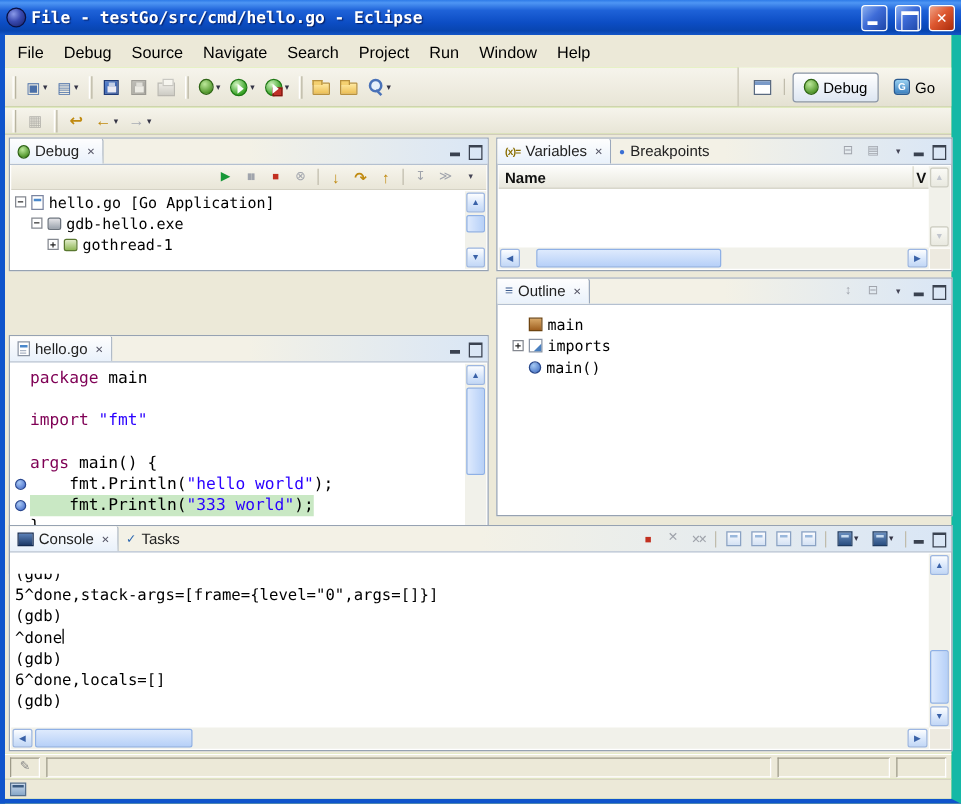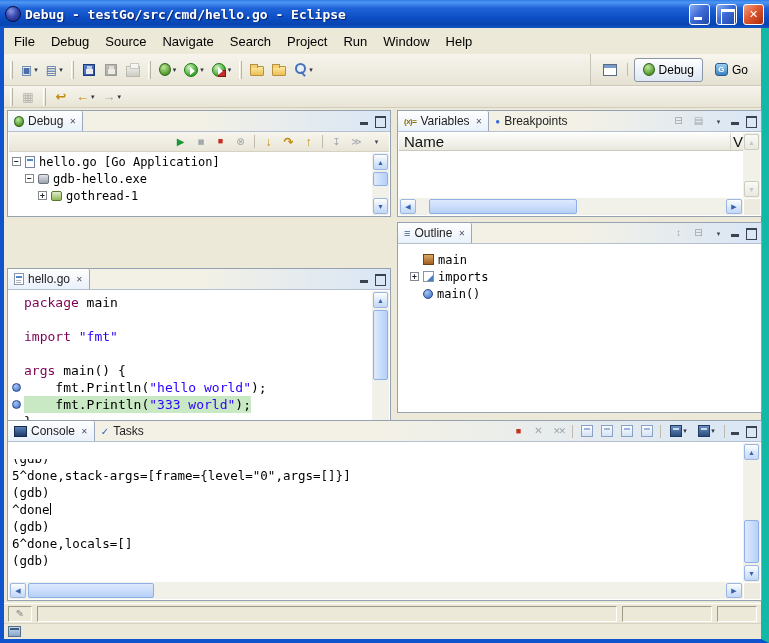--- a/index.html
+++ b/index.html
@@ -114,21 +114,21 @@
 .line-text{font:13px/17px "DejaVu Sans Mono","Liberation Mono",monospace;white-space:pre;}
 .line-text.hl{background:#C9E8C4;}
 .seg-kw{color:#7F0055;font-weight:normal;}
 .seg-str{color:#2A00FF;}
 .seg-pl{color:#000;}
 .gofile{width:10px;height:12px;background:#fff;border:1px solid #8A94A4;position:relative;flex:none;}
 .gofile::before{content:"";position: absolute;top:2px;left:1px;right:1px;height:2px;background:#4A88CC;}
 .gofile::after{content:"";position:absolute;top:6px;left:1px;right:2px;height:1px;background:#AAB4C4;box-shadow:0 2px 0 #AAB4C4;}
 .conic{width:13px;height:11px;background:linear-gradient(180deg,#5A80B8,#1E3A68);border:1px solid #142A50;flex:none;}
 
-.varheader{position:absolute;display:flex;background:linear-gradient(180deg,#FDFDFB,#E9E8DE);border-bottom:1px solid #CCCABB;font-size:15px;color:#111;}
+.varheader{position:absolute;display:flex;background:linear-gradient(180deg,#FDFDFB,#E9E8DE);border-bottom:1px solid #CCCABB;font-size:12px;color:#111;font-weight:bold;}
 .hcell{display:flex;align-items:center;padding:0 5px;border-right:1px solid #D8D6C8;overflow:hidden;white-space:nowrap;}
 
 .ctitle{position:absolute;font:12px/16px "DejaVu Sans Mono","Liberation Mono",monospace;color:#000;background:#fff;padding-left:3px;white-space:nowrap;overflow:hidden;}
 .cout{position:absolute;background:#fff;overflow:hidden;padding-left:3px;}
 .cout .console-line:first-child{margin-top:-9px;}
 .console-line{font:12.5px/17px "DejaVu Sans Mono","Liberation Mono",monospace;white-space:pre;color:#000;}
 .caret{display:inline-block;width:1px;height:12px;background:#000;vertical-align:-1px;}
 .micon{width:12px;height:12px;background:linear-gradient(180deg,#FDFDFF,#D4E2F4);border:1px solid #8AA2C4;position:relative;flex:none;}
 .micon::after{content:"";position:absolute;left:2px;top:2px;right:2px;height:2px;background:#9AB8DC;}
 .micon.dark{background:linear-gradient(180deg,#6A8FC0,#2A4E80);border-color:#1E3A60;}
@@ -142,21 +142,21 @@
 .fv-icon{width:13px;height:11px;border:1px solid #55708F;background:linear-gradient(180deg,#C8D8EC,#88A8C8);position:relative;}
 .fv-icon::after{content:"";position:absolute;top:1px;left:1px;right:1px;height:2px;background:#3A5A80;}
 </style>
 </head>
 <body>
 
 <div class="window">
 
   <div class="titlebar">
     <span class="ecl-logo"></span>
-    <span class="title-text">Debug - testGo/src/cmd/hello.go - Eclipse</span>
+    <span class="title-text">File - testGo/src/cmd/hello.go - Eclipse</span>
     <span class="wbtn min"></span>
     <span class="wbtn max"></span>
     <span class="wbtn close">✕</span>
   </div>
 
   <div class="frame">
 
     <div class="menubar">
         <span class="menu-item">File</span>
         <span class="menu-item">Debug</span>

